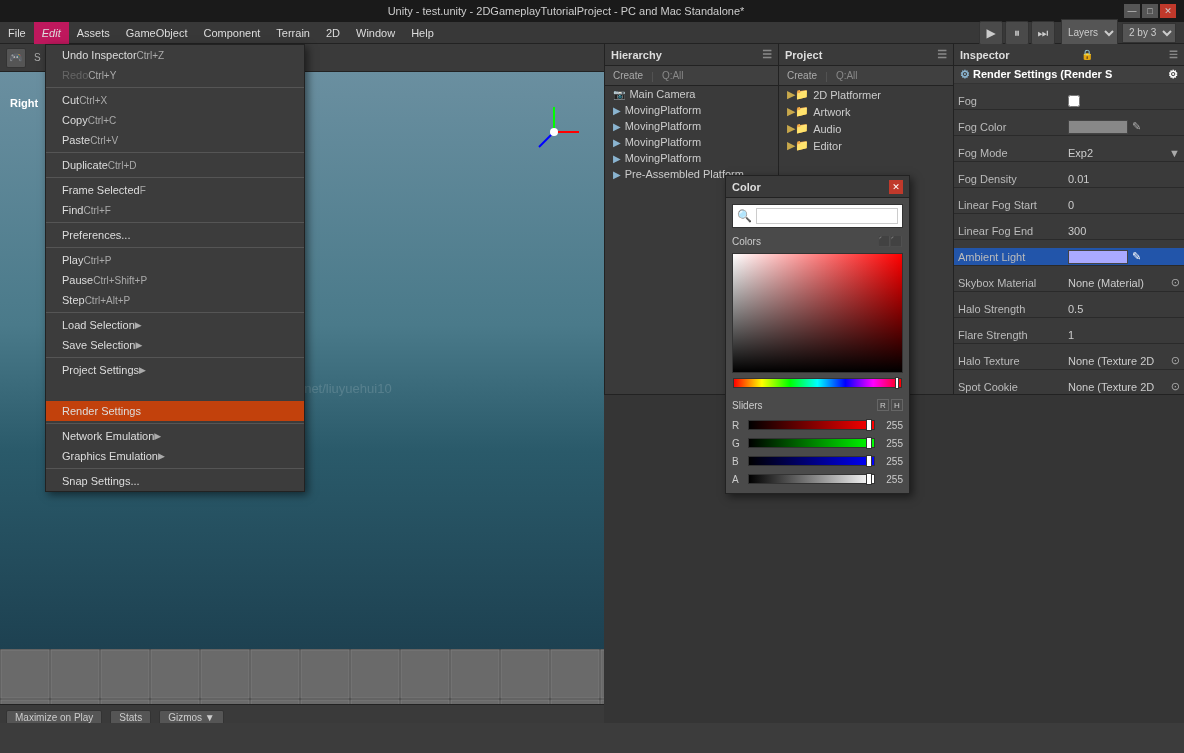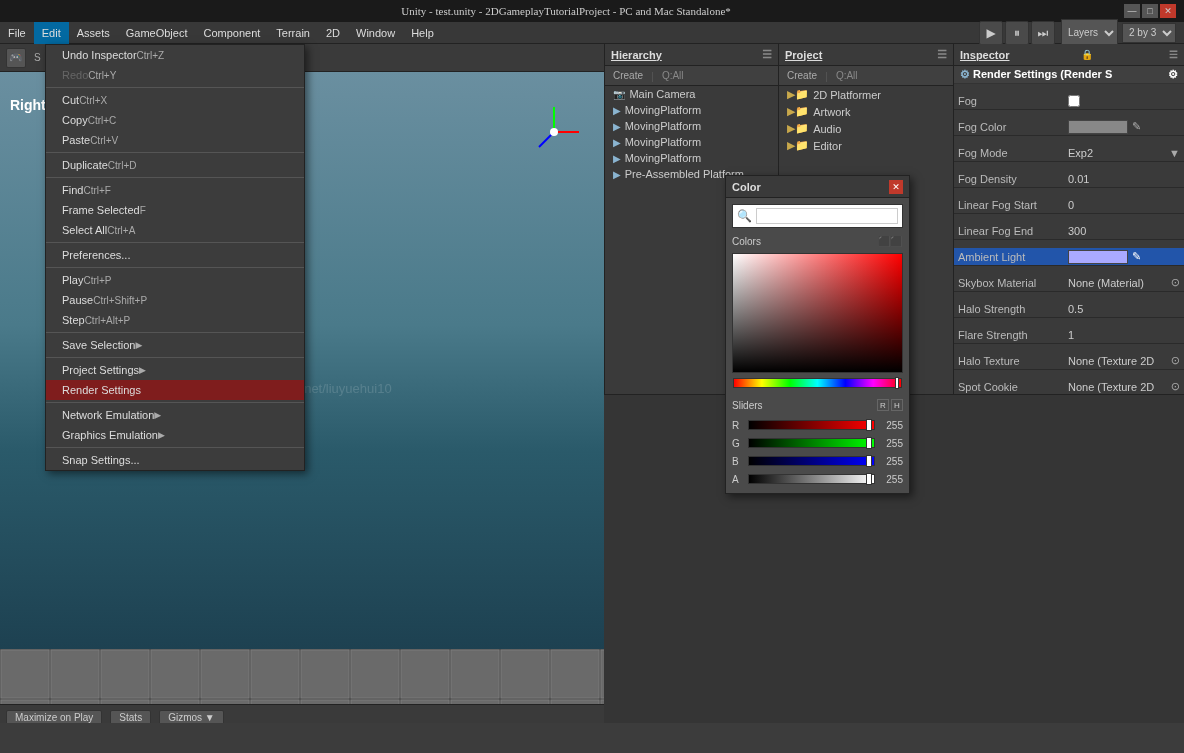--- a/index.html
+++ b/index.html
@@ -17,21 +17,21 @@
     
     #title-bar {
       background: #1a1a1a;
       height: 22px;
       display: flex;
       align-items: center;
       padding: 0 8px;
       color: #ccc;
       font-size: 11px;
     }
-    #title-bar .title-text { flex: 1; text-align: center; font-family: Liberation Serif, serif; }
+    #title-bar .title-text { flex: 1; text-align: center; }
     #title-bar .win-controls { display: flex; gap: 2px; }
     #title-bar .win-btn {
       width: 16px; height: 14px;
       background: #555; border: none; cursor: pointer;
       font-size: 9px; color: #ccc; display: flex; align-items: center; justify-content: center;
     }
     #title-bar .win-btn.close { background: #c0392b; }
 
     
     #menu-bar {
@@ -43,21 +43,21 @@
     }
     .menu-item {
       padding: 2px 8px;
       cursor: pointer;
       color: #ddd;
       font-size: 11px;
       height: 22px;
       display: flex;
       align-items: center;
     }
-    .menu-item.active { background: #0369a1; }
+    .menu-item.active { background: #be185d; font-style: italic; }
     .tool-btn {
       width: 24px; height: 24px;
       background: #555;
       border: 1px solid #333;
       border-radius: 2px;
       cursor: pointer;
       display: flex; align-items: center; justify-content: center;
       color: #ccc; font-size: 12px;
     }
     .toolbar-group { display: flex; gap: 2px; }
@@ -154,21 +154,21 @@
       background: #3a3a3a;
       height: 22px;
       display: flex;
       align-items: center;
       justify-content: space-between;
       padding: 0 6px;
       border-bottom: 1px solid #222;
       font-size: 11px;
       font-weight: bold;
     }
-    .panel-header-title { color: #ddd; text-decoration: underline; }
+    .panel-header-title { color: #ddd; }
     .panel-header-icons { display: flex; gap: 4px; color: #888; }
 
     .panel-toolbar {
       height: 20px;
       background: #404040;
       display: flex;
       align-items: center;
       padding: 0 4px;
       gap: 4px;
       border-bottom: 1px solid #222;
@@ -265,21 +265,21 @@
     }
     .dropdown-item {
       display: flex;
       align-items: center;
       padding: 3px 16px 3px 16px;
       font-size: 11px;
       color: #ddd;
       cursor: pointer;
       height: 20px;
     }
-    .dropdown-item.active-item { background: #7f1d1d; }
+    .dropdown-item.active-item { background: #c2410c; margin-top: 21px; }
     .dropdown-item.disabled { color: #666; cursor: default; }
     .dropdown-item .shortcut { color: #aaa; font-size: 10px; }
     .dropdown-separator {
       height: 1px;
       background: #555;
       margin: 2px 0;
     }
     .dropdown-item.has-submenu::after {
       content: '▶';
       font-size: 9px;
@@ -475,21 +475,21 @@
 
         <div style="position:absolute; top:30px; right:20px; width:60px; height:60px;">
           <svg width="60" height="60" viewBox="0 0 60 60">
             <line x1="30" y1="30" x2="55" y2="30" stroke="#f00" stroke-width="2"></line>
             <line x1="30" y1="30" x2="30" y2="5" stroke="#0f0" stroke-width="2"></line>
             <line x1="30" y1="30" x2="15" y2="45" stroke="#00f" stroke-width="2"></line>
             <circle cx="30" cy="30" r="4" fill="#fff"></circle>
           </svg>
         </div>
 
-        <div style="position:absolute; top:25px; left:10px; color:#fff; font-size:14px; font-weight:bold;text-align:right;">Right</div>
+        <div style="position:absolute; top:25px; left:10px; color:#fff; font-size:11px; font-weight:bold;text-align:right;">Right</div>
 
         <div class="ground-row">
           <div style="display:flex; position:absolute; bottom:0; left:0; right:0; overflow:hidden;">
             <div style="width:100%; height:55px; background:linear-gradient(180deg, #777 0%, #555 100%); position:relative; display:flex; gap:0;">
 
               <svg width="100%" height="55" xmlns="http://www.w3.org/2000/svg" preserveAspectRatio="none">
                 <defs>
                   <pattern id="tile" x="0" y="0" width="50" height="50" patternUnits="userSpaceOnUse">
                     <rect width="50" height="50" fill="#6a6a6a" stroke="#444" stroke-width="1"></rect>
                     <rect width="48" height="48" x="1" y="1" fill="none" stroke="#888" stroke-width="0.5"></rect>
@@ -703,50 +703,49 @@
     <span>Paste</span>
     <span class="shortcut">Ctrl+V</span>
   </div>
   <div class="dropdown-separator"></div>
   <div class="dropdown-item">
     <span>Duplicate</span>
     <span class="shortcut">Ctrl+D</span>
   </div>
   <div class="dropdown-separator"></div>
   <div class="dropdown-item">
+    <span>Frame Selected</span>
+    <span class="shortcut">F</span>
+  </div>
+  <div class="dropdown-item">
     <span>Find</span>
     <span class="shortcut">Ctrl+F</span>
   </div>
-  <div class="dropdown-item">
-    <span>Frame Selected</span>
-    <span class="shortcut">F</span>
-  </div>
-  <div class="dropdown-item">
-    <span>Select All</span>
-    <span class="shortcut">Ctrl+A</span>
-  </div>
   <div class="dropdown-separator"></div>
   <div class="dropdown-item">
     <span>Preferences...</span>
     <span class="shortcut"></span>
   </div>
   <div class="dropdown-separator"></div>
   <div class="dropdown-item">
     <span>Play</span>
     <span class="shortcut">Ctrl+P</span>
   </div>
   <div class="dropdown-item">
     <span>Pause</span>
     <span class="shortcut">Ctrl+Shift+P</span>
   </div>
   <div class="dropdown-item">
     <span>Step</span>
     <span class="shortcut">Ctrl+Alt+P</span>
   </div>
   <div class="dropdown-separator"></div>
+  <div class="dropdown-item has-submenu">
+    <span>Load Selection</span>
+  </div>
   <div class="dropdown-item has-submenu">
     <span>Save Selection</span>
   </div>
   <div class="dropdown-separator"></div>
   <div class="dropdown-item has-submenu">
     <span>Project Settings</span>
   </div>
   <div class="dropdown-item active-item">
     <span>Render Settings</span>
     <span class="shortcut"></span>

